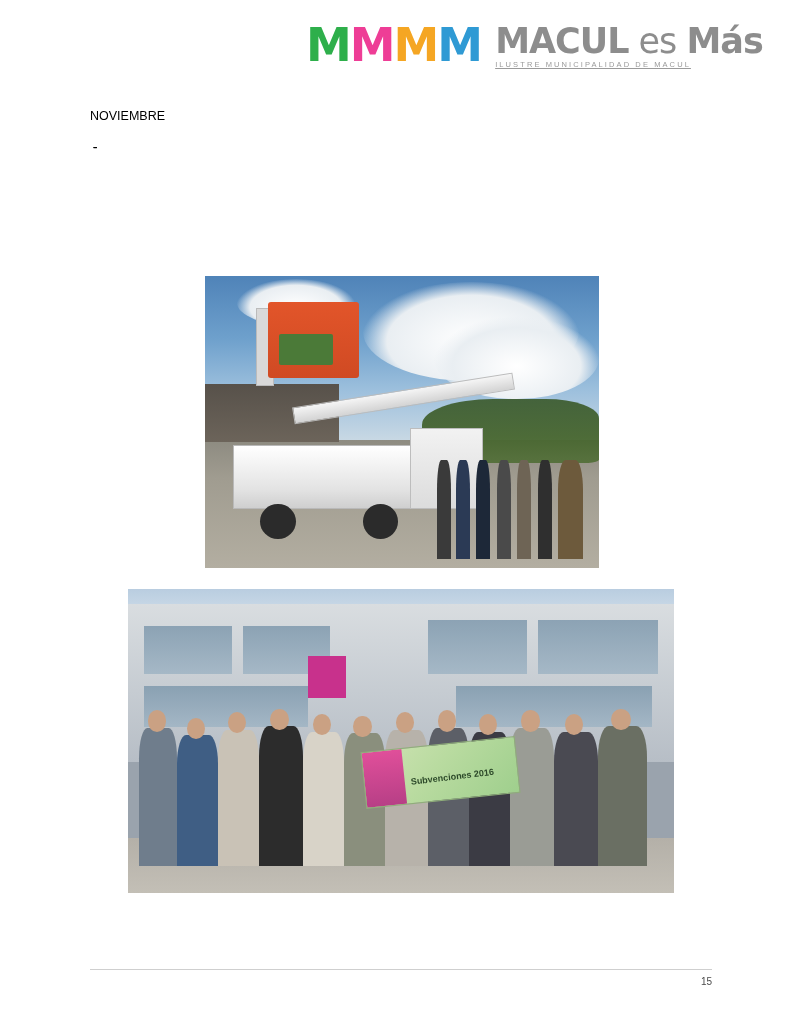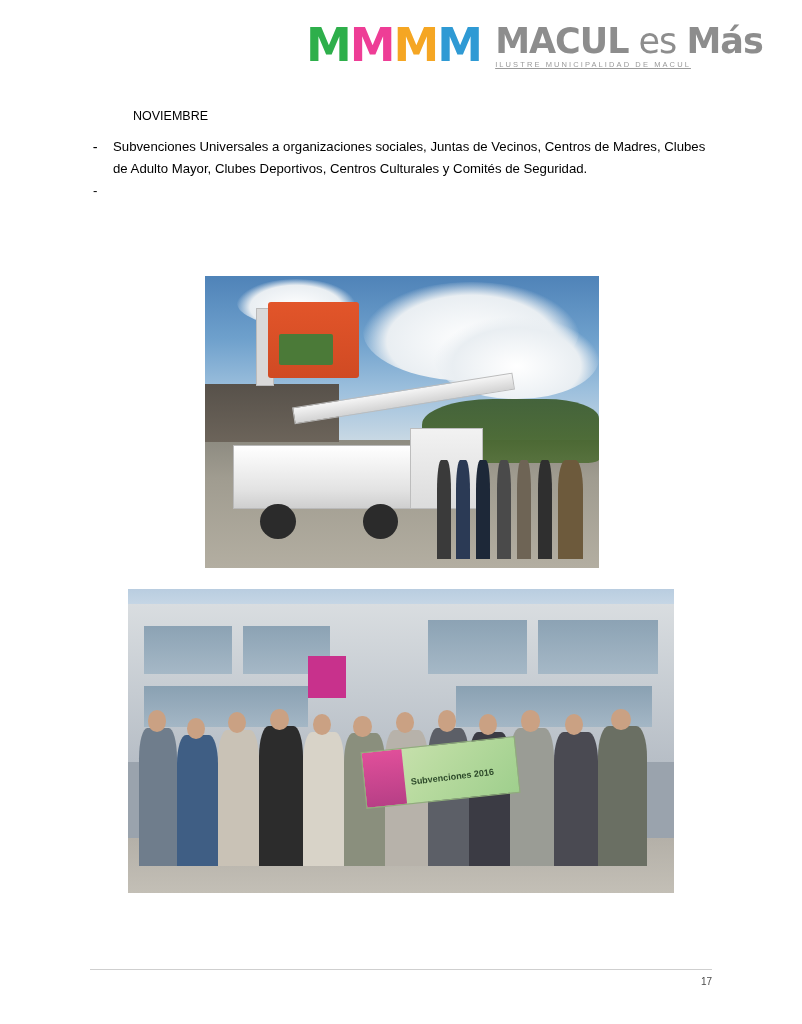--- a/index.html
+++ b/index.html
@@ -80,21 +80,20 @@
     left: 90px;
     top: 108px;
     width: 626px;
   }
   .month-title {
     font-family: "Liberation Sans", sans-serif;
     font-size: 12.5px;
     line-height: 16px;
     color: #000;
     margin-bottom: 12px;
-    margin-left: 43px;
   }
   ul.bullets {
     list-style: none;
     margin: 0;
     padding: 0;
   }
   ul.bullets li {
     position: relative;
     padding-left: 23px;
     font-size: 13.2px;
@@ -279,21 +278,20 @@
   </div>
 
   <div class="content">
     <div class="month-title">NOVIEMBRE</div>
     <ul class="bullets">
       <li>
         <span class="dash">-</span>
       </li>
       <li>
         <span class="dash">-</span>
-        <span>Subvenciones Universales a organizaciones sociales, Juntas de Vecinos, Centros de Madres, Clubes de Adulto Mayor, Clubes Deportivos, Centros Culturales y Comités de Seguridad.</span>
       </li>
       <li>
         <span class="dash">-</span>
       </li>
     </ul>
   </div>
 
   <div class="photo1">
     <div class="p1-sky"></div>
     <div class="p1-cloud" style="left:40%;top:2%;width:55%;height:34%;"></div>
@@ -373,16 +371,16 @@
       <div class="p2-head" style="left:88.5%;top:11%;width:3.6%;height:12%;"></div>
     </div>
 
     <div class="p2-check">
       <div class="p2-check-left"></div>
       <div class="p2-check-txt">Subvenciones 2016</div>
     </div>
   </div>
 
   <div class="footer">
-    <div class="page-number">17</div>
+    <div class="page-number">15</div>
   </div>
 
 </div>
 
 </body></html>

